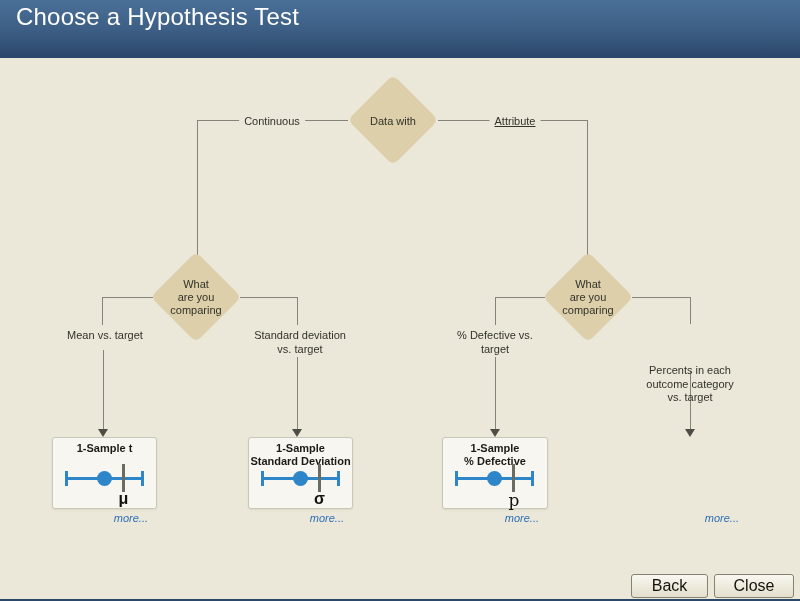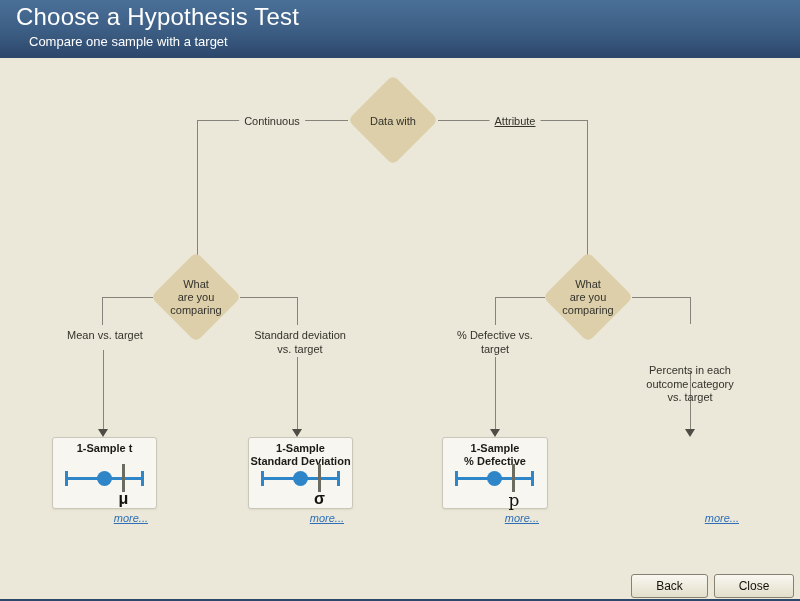--- a/index.html
+++ b/index.html
@@ -74,41 +74,40 @@
                font-size:16px; font-weight:bold; color:#14130e; }
   .dp-symbol.serif { font-family:"DejaVu Serif", serif; font-weight:normal; font-size:17px; }
   
   .bcicon { position:absolute; left:50%; top:30px; width:86px; height:40px; margin-left:-43px; }
   .bc-base { position:absolute; left:0; top:37px; width:86px; height:2px; background:#55544c; }
   .bc-bar  { position:absolute; background:#7db3dd; border:1px solid #3878b0; }
   .bc-dash { position:absolute; height:0; border-top:2px dashed #3c3b33; }
   
   .more {
     position:absolute; top:512px; text-align:right; padding-right:9px;
-    font-size:11px; font-style:italic; color:#2e6fb7; cursor:pointer;text-decoration:underline;
+    font-size:11px; font-style:italic; color:#2e6fb7; cursor:pointer;
   }
   
   .btn {
     position:absolute; top:574px; height:24px;
     background:linear-gradient(180deg,#f9f7f1 0%, #efecdf 45%, #e3dfcd 100%);
     border:1px solid #85836f; border-radius:3px;
-    font-size:12px; color:#14130e; text-align:center;
+    font-size:16px; color:#14130e; text-align:center;
     font-family:"Liberation Sans", sans-serif;
     cursor:pointer;
   }
   .bottom-edge { position:absolute; left:0; bottom:0; width:800px; height:2px; background:#2b476a; }
 </style>
 </head>
 <body>
 
 <div id="app">
 
   <div class="header">
     <div class="title">Choose a Hypothesis Test</div>
-    <div class="subtitle">Compare one sample with a target</div>
   </div>
 
   <div class="hline" style="left:198px; top:120px; width:150px;"></div>
   <div class="hline" style="left:438px; top:120px; width:150px;"></div>
   <div class="vline" style="left:197px; top:120px; height:136px;"></div>
   <div class="vline" style="left:587px; top:120px; height:136px;"></div>
 
   <div class="hline" style="left:102px; top:297px; width:51px;"></div>
   <div class="hline" style="left:240px; top:297px; width:57px;"></div>
   <div class="hline" style="left:495px; top:297px; width:50px;"></div>

